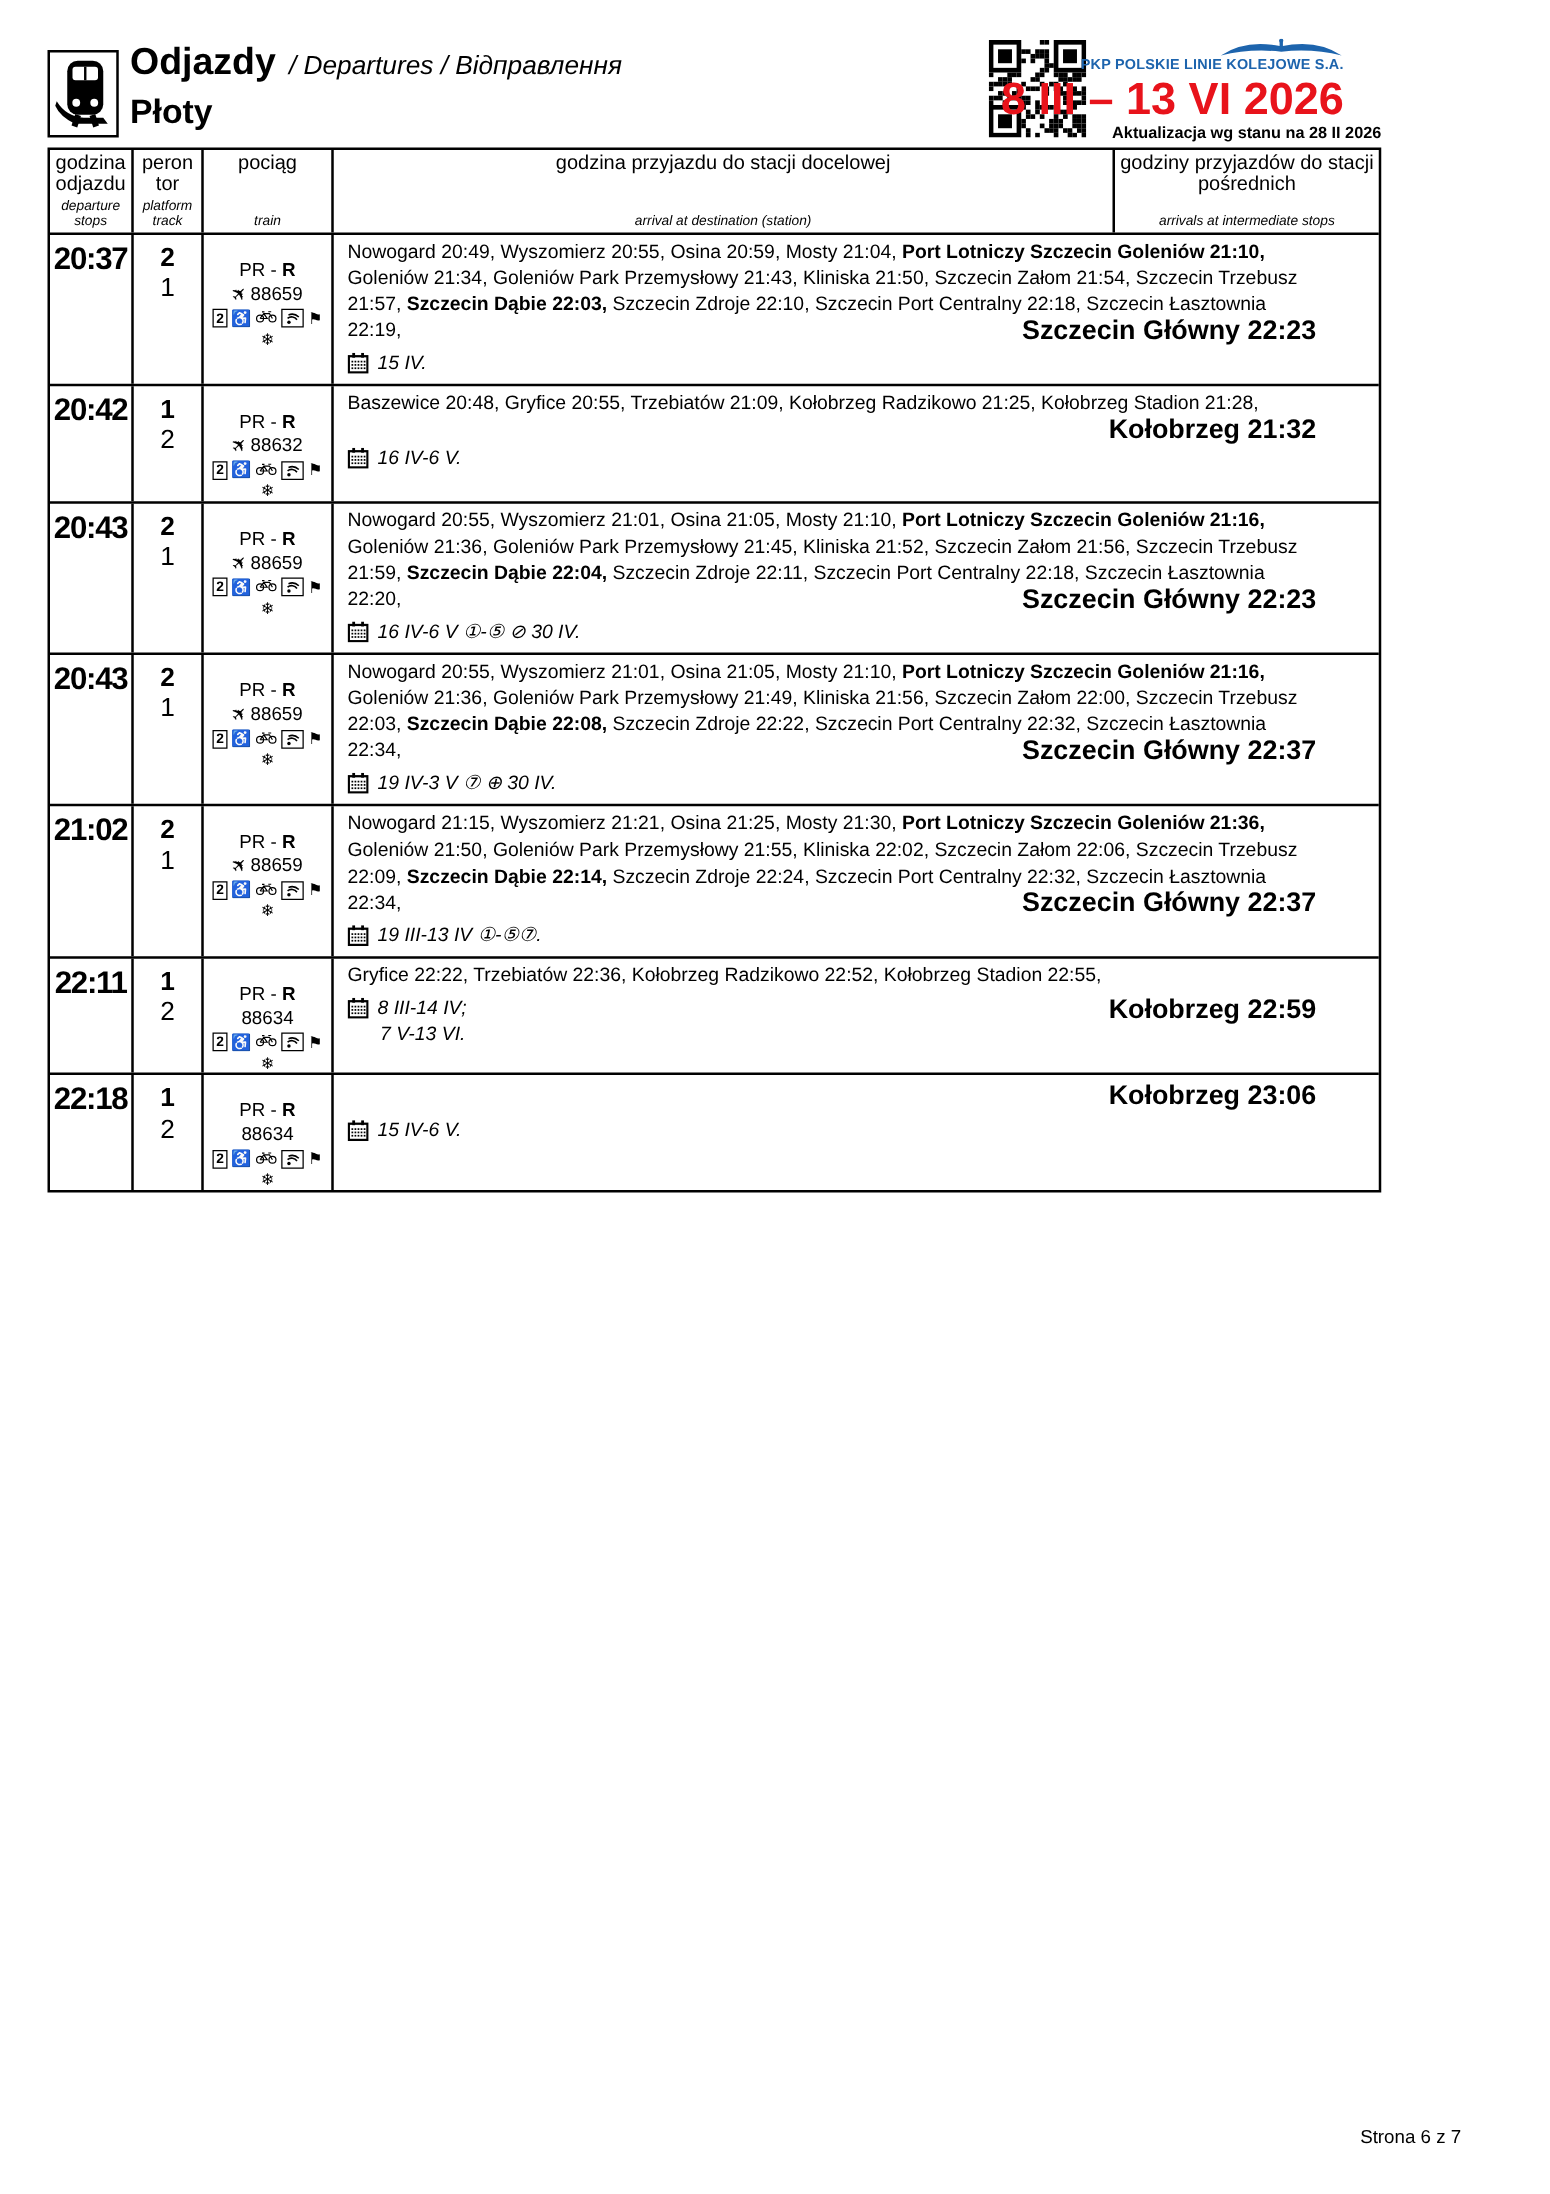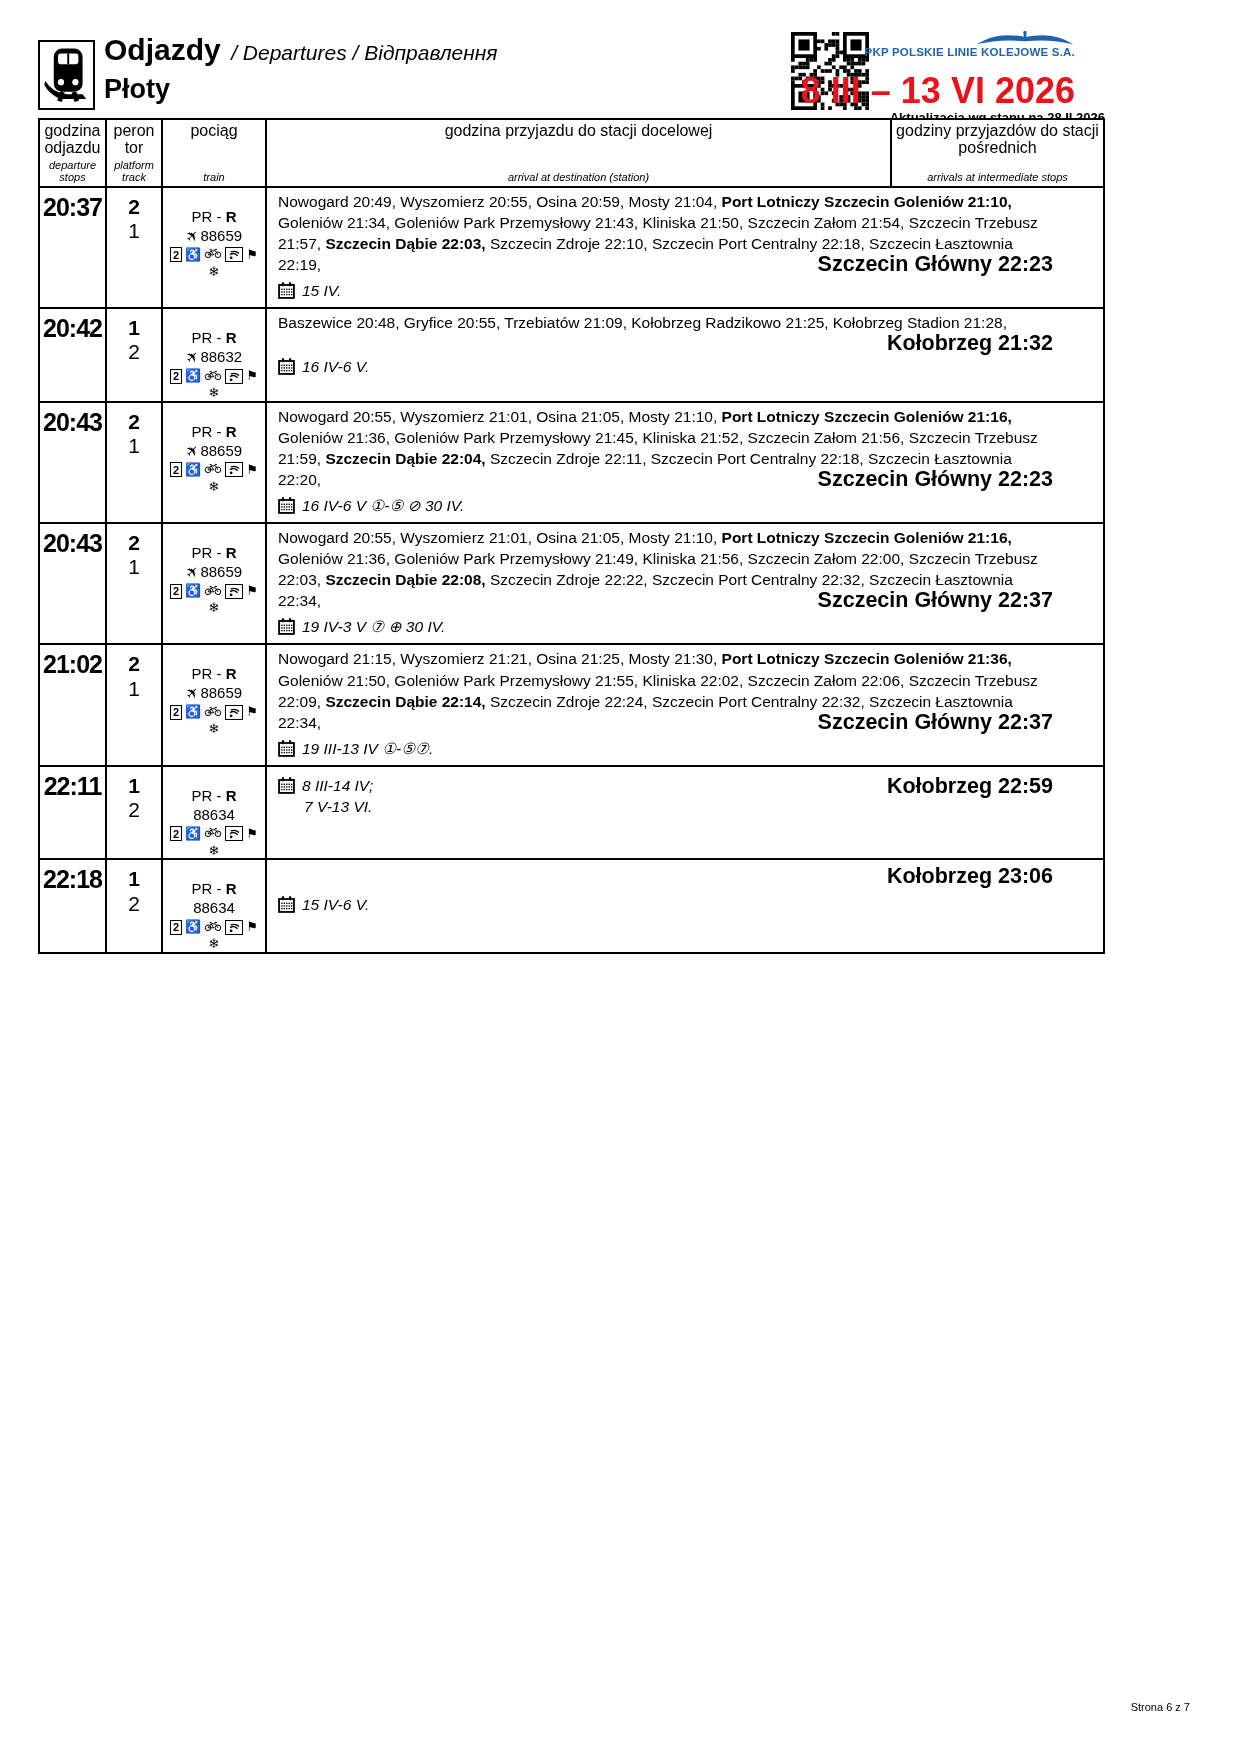--- a/index.html
+++ b/index.html
@@ -14,21 +14,21 @@
   .title-line{white-space:nowrap;}
   .title-main{font-size:30px;font-weight:bold;}
   .title-rest{font-size:21px;font-style:italic;margin-left:6px;}
   .station-name{font-size:27px;font-weight:bold;margin-top:9px;}
 
   .qr-box{position:absolute;left:753px;top:-2px;width:78px;height:78px;}
   .right-block{position:absolute;right:97px;top:-6px;text-align:right;}
   .brand-line{margin-right:30px;}
   .brand-line svg{display:inline-block;vertical-align:bottom;}
   .brand-text{font-size:11.5px;font-weight:bold;letter-spacing:.2px;}
-  .validity{font-size:36px;font-weight:bold;line-height:1.0;margin-top:15px;margin-right:30px;white-space:nowrap;text-align:center;}
+  .validity{font-size:36px;font-weight:bold;line-height:1.0;margin-top:3px;margin-right:30px;white-space:nowrap;text-align:center;}
   .update-note{font-size:13px;font-weight:bold;margin-top:1px;white-space:nowrap;}
 
   
   .timetable{position:absolute;left:38px;top:118px;width:1067px;border:2.5px solid #000;box-sizing:border-box;background:#fff;}
   .t-head{display:grid;grid-template-columns:67px 56px 104px 1fr 211px;border-bottom:2.5px solid #000;}
   .th{border-right:2px solid #000;padding:2px 3px 3px;text-align:center;display:flex;flex-direction:column;min-height:57px;box-sizing:border-box;}
   .th:last-child{border-right:none;}
   .th .pl{font-weight:normal;font-size:16px;line-height:1.08;}
   .th .en{font-style:italic;font-size:11px;line-height:1.1;margin-top:auto;padding-top:2px;}
 
@@ -52,21 +52,21 @@
   .route-text b{font-weight:bold;}
   .dest{float:right;font-weight:bold;font-size:21.5px;margin-top:-2px;line-height:1.15;}
   .dest-block{text-align:right;font-weight:bold;font-size:21.5px;line-height:1.15;margin-top:1px;}
   .cal-wrap{clear:both;}
   .cal-line{font-style:italic;display:flex;align-items:center;gap:7px;margin-top:5px;font-size:15.5px;}
   .cal-line.cont{margin-top:0;padding-left:26px;}
   .cal-ico{flex:0 0 auto;}
   .beside{display:flex;justify-content:space-between;align-items:flex-start;}
   .beside .dest-side{font-weight:bold;font-size:21.5px;line-height:1.15;margin-top:4px;}
 
-  .page-footer{position:absolute;top:1701px;right:50px;font-size:11px;}
+  .page-footer{position:absolute;top:1701px;right:71px;font-size:15px;}
 </style>
 </head>
 <body>
 
 <div class="page">
 
   <div class="doc-header">
     <div class="train-badge">
       <svg width="48" height="60" viewBox="0 0 40 50">
         <rect x="9" y="3" width="24" height="36" rx="7" fill="#000"></rect>
@@ -591,20 +591,21 @@
                   <circle cx="3.4" cy="9.6" r="1.5"></circle>
                   <path d="M2.2 6.2 A5.6 5.6 0 0 1 10.4 7.4" fill="none" stroke="#000" stroke-width="1.4"></path>
                   <path d="M3 3.2 A8.6 8.6 0 0 1 12 5" fill="none" stroke="#000" stroke-width="1.4"></path>
                 </svg>
               </span>
               <span class="glyph">⚑</span>
             </div>
       <div class="snow">❄</div>
     </div>
     <div class="cell c-route">
+      <p class="route-text"><span>Gryfice 22:22, Trzebiatów 22:36, Kołobrzeg Radzikowo 22:52, Kołobrzeg Stadion 22:55,</span></p>
       <div class="cal-wrap">
               <div class="beside">
                 <div>
                   <div class="cal-line">
                     <svg class="cal-ico" width="17" height="17" viewBox="0 0 16 16">
                       <rect x="1" y="2.8" width="14" height="12.2" fill="none" stroke="#000" stroke-width="1.7"></rect>
                       <rect x="3.6" y="0.3" width="2.1" height="3.6"></rect>
                       <rect x="10.3" y="0.3" width="2.1" height="3.6"></rect>
                       <rect x="3" y="6.2" width="1.3" height="1.3"></rect>
                       <rect x="5.3" y="6.2" width="1.3" height="1.3"></rect>

